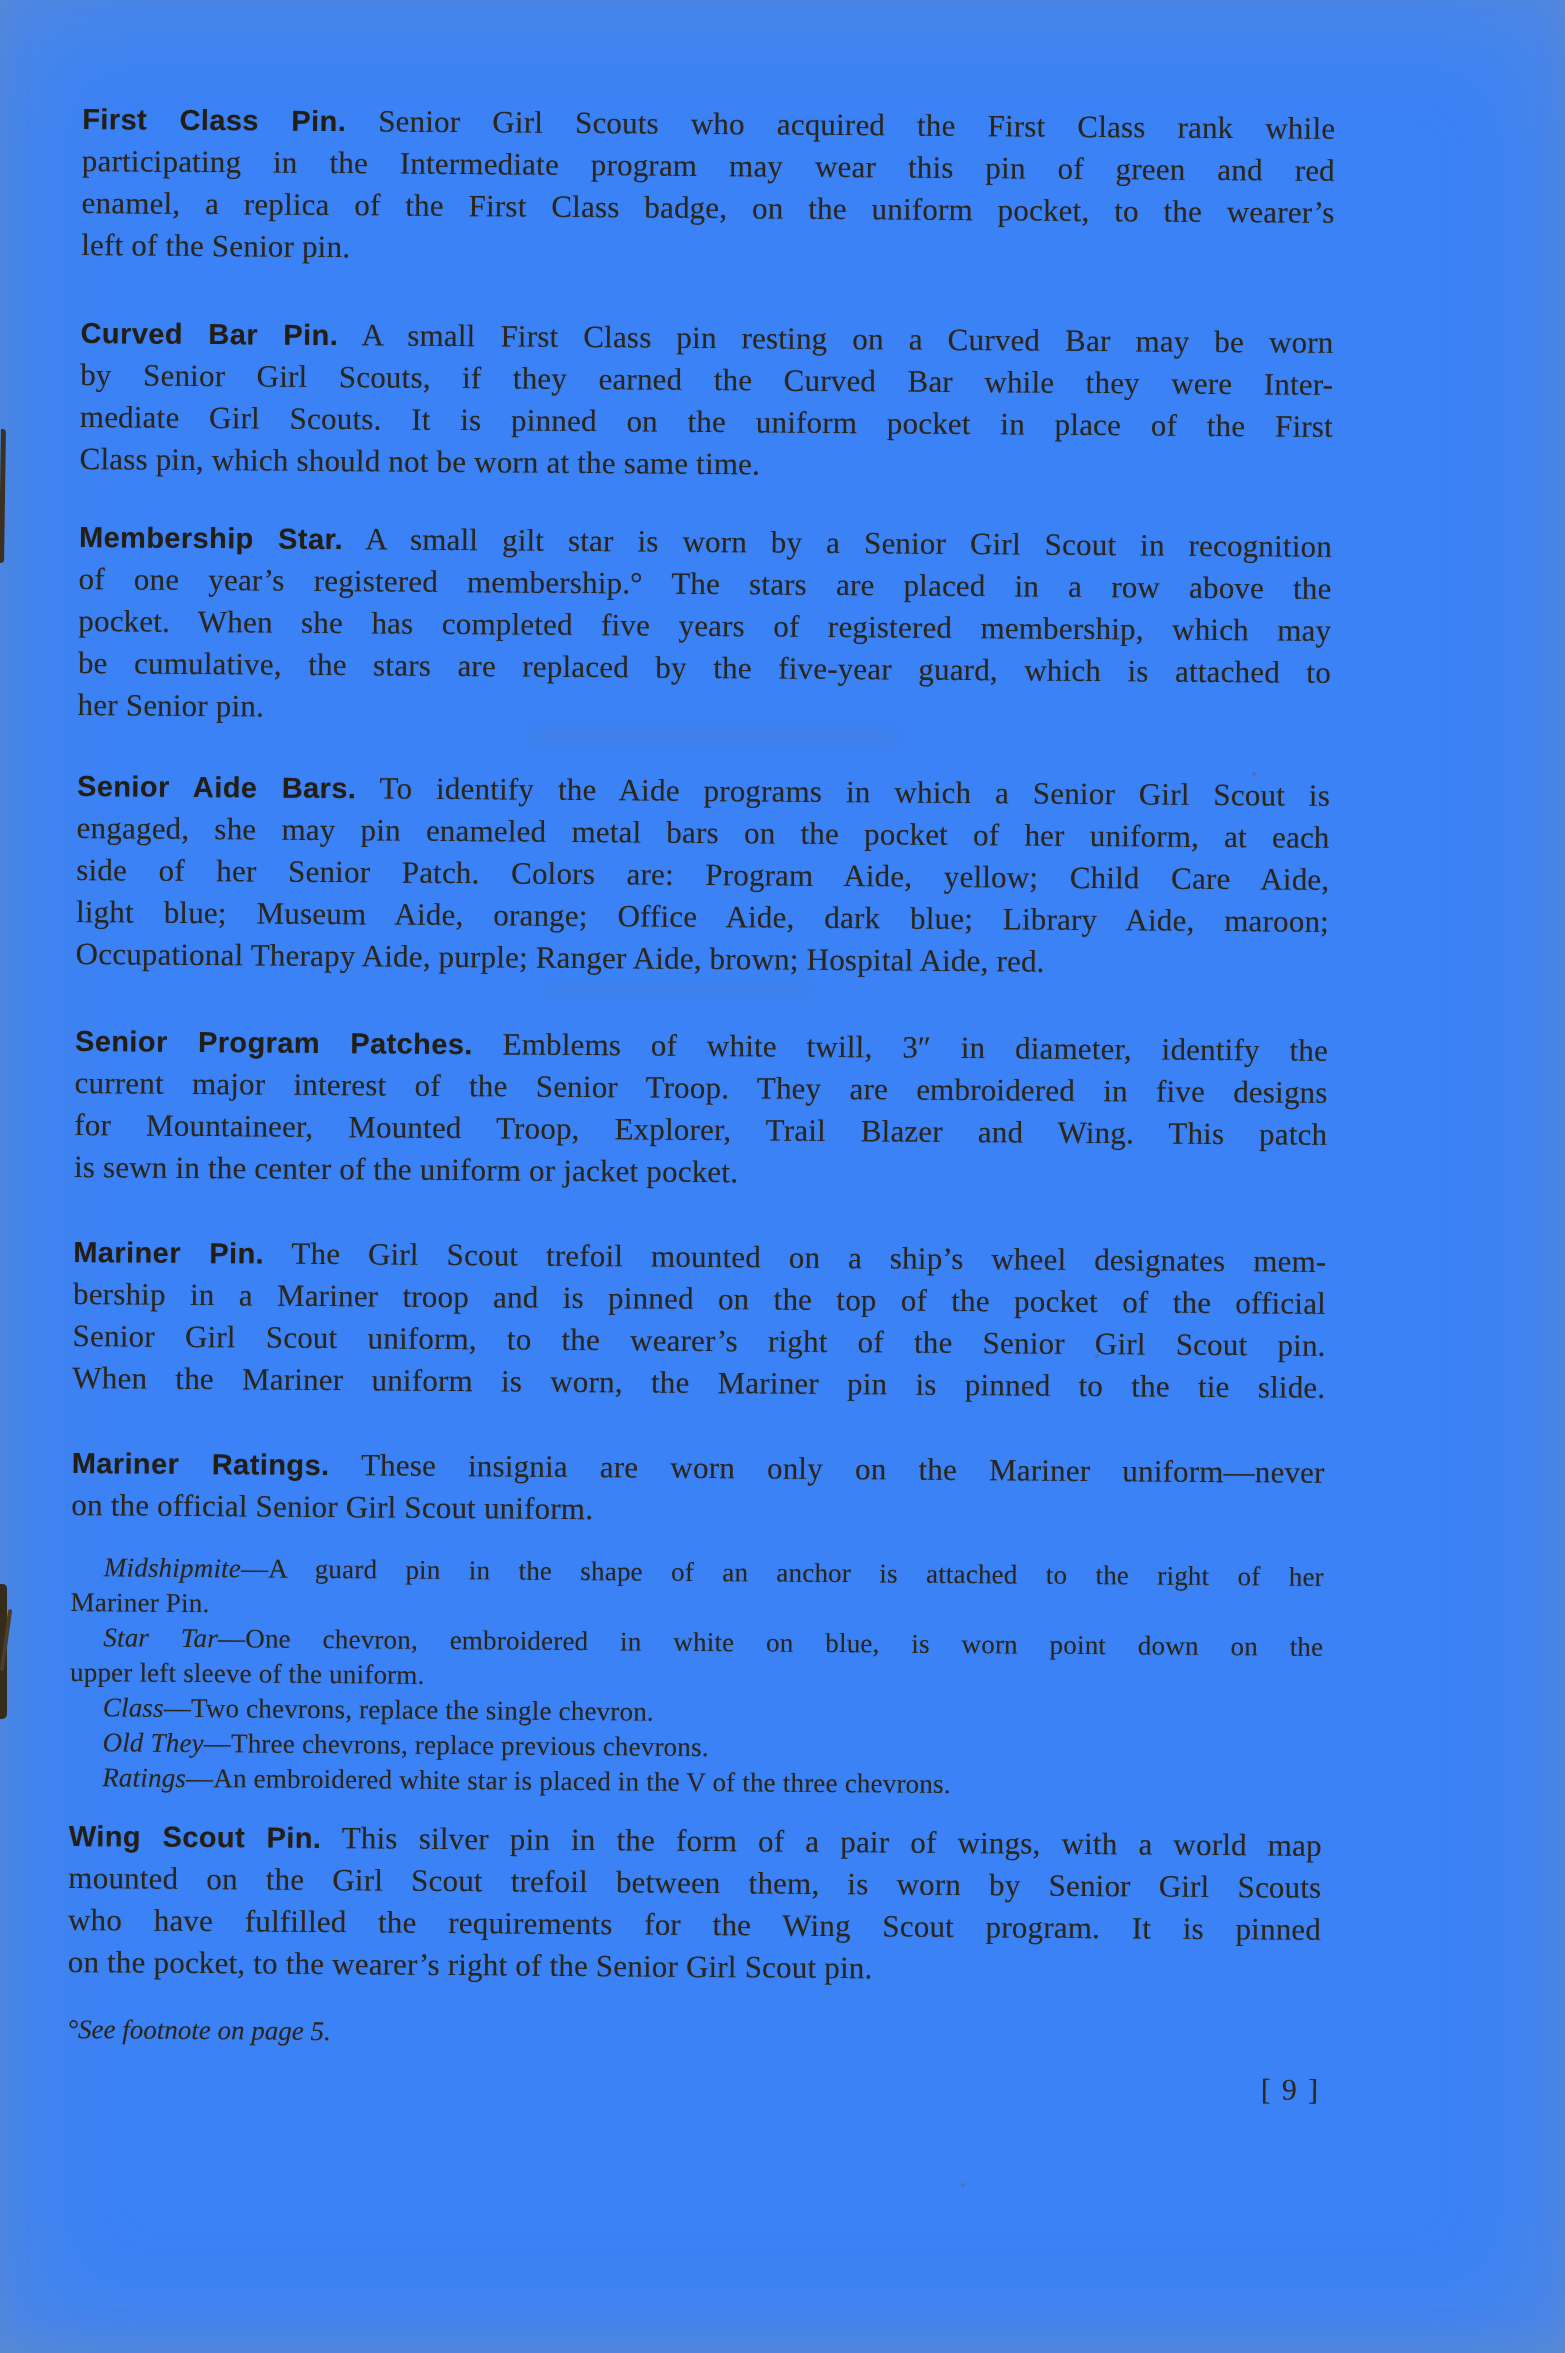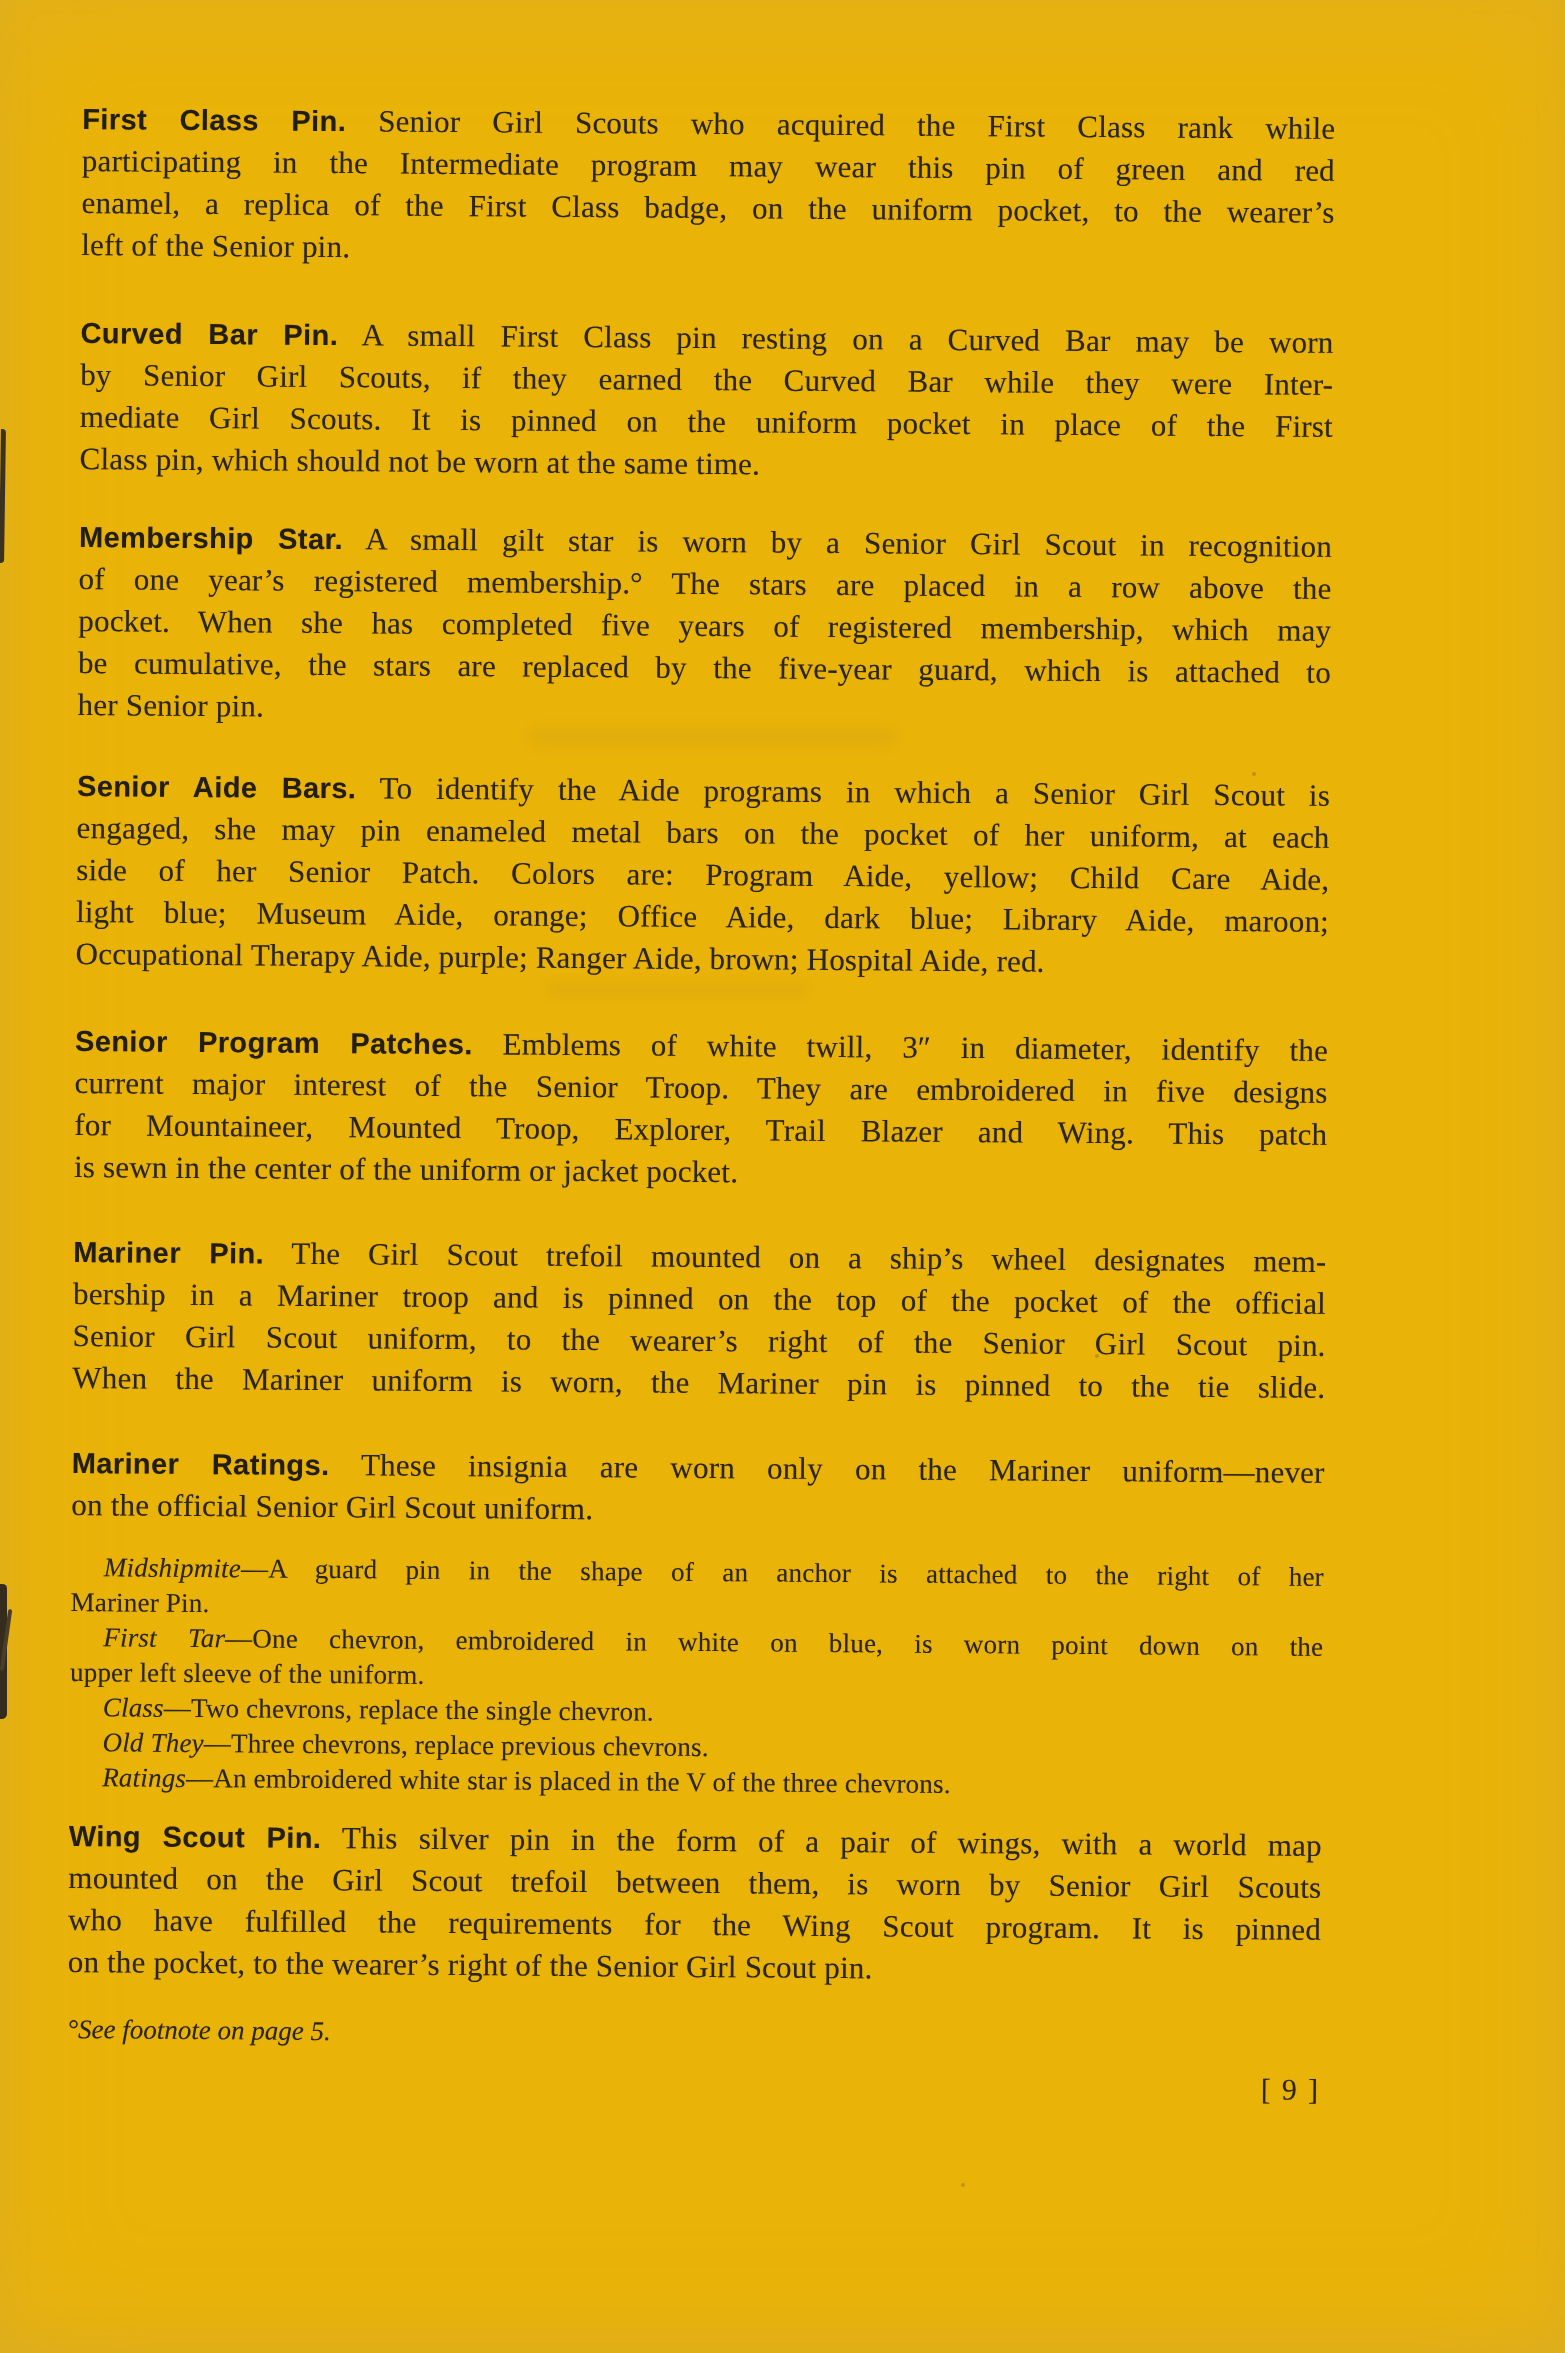--- a/index.html
+++ b/index.html
@@ -1,19 +1,19 @@
 <!DOCTYPE html>
 <html style="font-size:14px"><head>
 <meta charset="utf-8">
 <style>
   html,body{margin:0;padding:0;}
   .page{
     position:relative;
     width:1566px;height:2354px;
-    background:#eab308;
+    background:#3b82f6;
     overflow:hidden;
     font-family:"Liberation Serif", serif;
     color:#2b261c;
   }
   .page::before{
     content:"";
     position:absolute;inset:0;
     box-shadow:inset 0 0 123px rgba(190,170,115,.22), inset 0 -16px 35px rgba(170,150,100,.10);
     pointer-events:none;
   }
@@ -140,21 +140,21 @@
     </div>
 
     <div class="para" style="top:1447px">
       <div class="line j"><span class="h">Mariner Ratings.</span> <span>These insignia are worn only on the Mariner uniform—never</span></div>
       <div class="line">on the official Senior Girl Scout uniform.</div>
     </div>
 
     <div class="para" style="top:1555px">
       <div class="lline j ind"><span class="term">Midshipmite</span><span>—A guard pin in the shape of an anchor is attached to the right of her</span></div>
       <div class="lline">Mariner Pin.</div>
-      <div class="lline j ind"><span class="term">First Tar</span><span>—One chevron, embroidered in white on blue, is worn point down on the</span></div>
+      <div class="lline j ind"><span class="term">Star Tar</span><span>—One chevron, embroidered in white on blue, is worn point down on the</span></div>
       <div class="lline">upper left sleeve of the uniform.</div>
       <div class="lline ind"><span class="term">Class</span><span>—Two chevrons, replace the single chevron.</span></div>
       <div class="lline ind"><span class="term">Old They</span><span>—Three chevrons, replace previous chevrons.</span></div>
       <div class="lline ind"><span class="term">Ratings</span><span>—An embroidered white star is placed in the V of the three chevrons.</span></div>
     </div>
 
     <div class="para" style="top:1820px">
       <div class="line j"><span class="h">Wing Scout Pin.</span> <span>This silver pin in the form of a pair of wings, with a world map</span></div>
       <div class="line j">mounted on the Girl Scout trefoil between them, is worn by Senior Girl Scouts</div>
       <div class="line j">who have fulfilled the requirements for the Wing Scout program. It is pinned</div>

